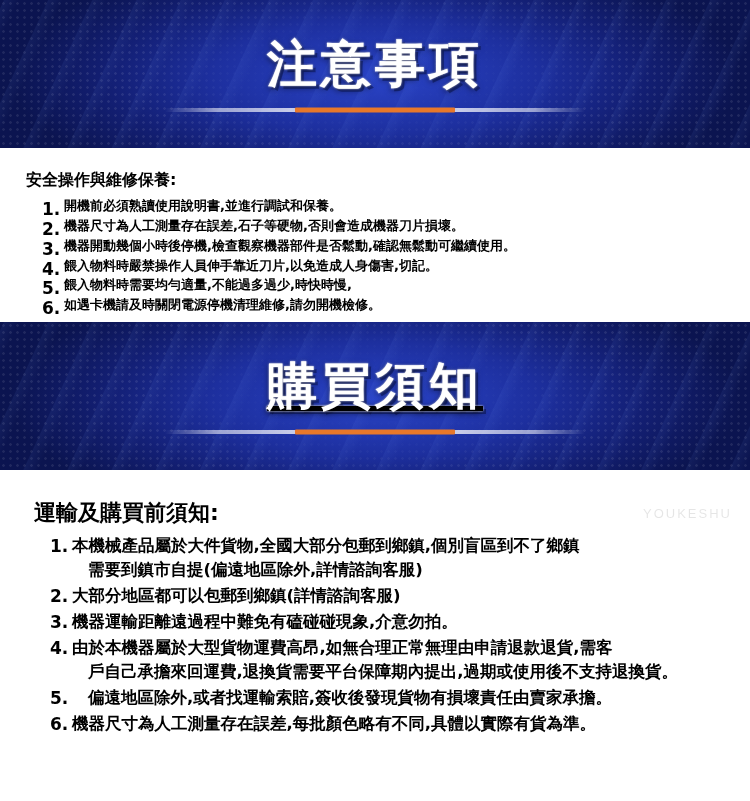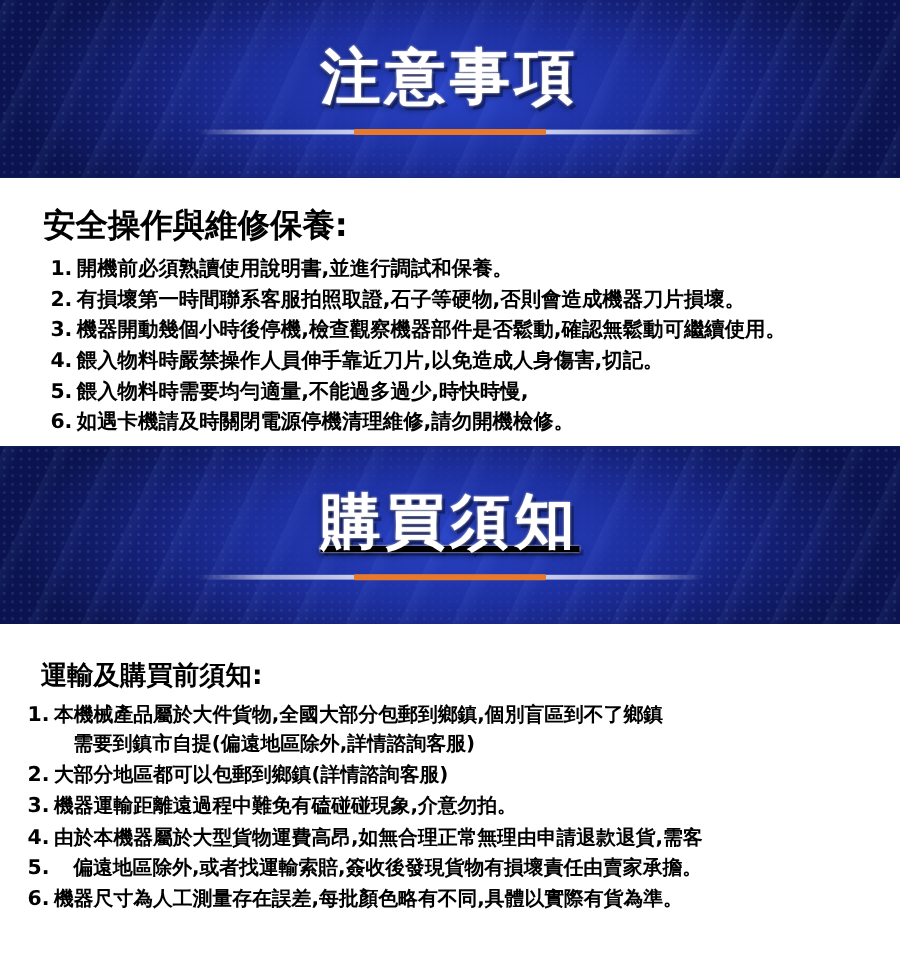--- a/index.html
+++ b/index.html
@@ -108,39 +108,39 @@
   }
 
   
   .section {
     padding: 14px 0 6px 0;
     background: #ffffff;
   }
   .section-heading {
     font-family: "DejaVu Sans", "Liberation Sans", sans-serif;
     font-weight: bold;
-    font-size: 27px;
+    font-size: 16px;
     color: #000000;
     margin: 8px 0 6px 0;
-    padding-left: 36px;
+    padding-left: 26px;
   }
   .section-2 .section-heading {
     padding-left: 18px;
     font-size: 22px;
     margin-top: 14px;
     margin-left: 16px;
   }
   ol.items {
     list-style: none;
     margin: 0;
     padding: 0 10px 0 42px;
     counter-reset: li;
   }
   .section-2 ol.items {
-    padding-left: 23px;
+    padding-left: 50px;
   }
   ol.items > li {
     counter-increment: li;
     position: relative;
     font-family: "DejaVu Sans", "Liberation Sans", sans-serif;
     font-size: 17px;
     font-weight: bold;
     color: #000;
     line-height: 1.42;
     margin-bottom: 1px;
@@ -151,31 +151,31 @@
     position: absolute;
     left: 0;
     top: 0;
     font-size: 17px;
     font-weight: bold;
   }
   ol.items > li .cont {
     display: block;
     padding-left: 16px;
   }
-  .section-1 ol.items > li { font-size: 17px; line-height: 1.45; }
+  .section-1 ol.items > li { font-size: 13px; line-height: 1.45; }
   .section-2 ol.items > li { font-size: 16.5px; line-height: 1.45; margin-bottom: 2px; }
 
   .watermark {
     position: absolute;
     right: 18px;
-    bottom: 52px;
+    bottom: 40px;
     font-size: 13px;
     color: rgba(0,0,0,.10);
     letter-spacing: 2px;
-    font-family: Liberation Mono, monospace;
+    font-family: Liberation Sans, sans-serif;
     pointer-events: none;
   }
 </style>
 </head>
 <body>
 
 <div class="page">
 
   <div class="banner banner-1">
     <div class="banner-inner">
@@ -183,21 +183,21 @@
       <div class="banner-rule">
           <span></span>
         </div>
     </div>
   </div>
 
   <div class="section section-1">
     <div class="section-heading">安全操作與維修保養:</div>
     <ol class="items">
       <li><span>開機前必須熟讀使用說明書,並進行調試和保養。</span></li>
-      <li><span>有損壞第一時間聯系客服拍照取證,石子等硬物,否則會造成機器刀片損壞。</span></li>
+      <li><span>機器尺寸為人工測量存在誤差,石子等硬物,否則會造成機器刀片損壞。</span></li>
       <li><span>機器開動幾個小時後停機,檢查觀察機器部件是否鬆動,確認無鬆動可繼續使用。</span></li>
       <li><span>餵入物料時嚴禁操作人員伸手靠近刀片,以免造成人身傷害,切記。</span></li>
       <li><span>餵入物料時需要均勻適量,不能過多過少,時快時慢,</span></li>
       <li><span>如遇卡機請及時關閉電源停機清理維修,請勿開機檢修。</span></li>
     </ol>
   </div>
 
   <div class="banner banner-2">
     <div class="banner-inner">
       <div class="banner-title">購買須知</div>
@@ -215,20 +215,21 @@
         <span class="cont">需要到鎮市自提(偏遠地區除外,詳情諮詢客服)</span>
       </li>
       <li>
         <span>大部分地區都可以包郵到鄉鎮(詳情諮詢客服)</span>
       </li>
       <li>
         <span>機器運輸距離遠過程中難免有磕碰碰現象,介意勿拍。</span>
       </li>
       <li>
         <span>由於本機器屬於大型貨物運費高昂,如無合理正常無理由申請退款退貨,需客</span>
+        <span class="cont">戶自己承擔來回運費,退換貨需要平台保障期內提出,過期或使用後不支持退換貨。</span>
       </li>
       <li>
         <span class="cont">偏遠地區除外,或者找運輸索賠,簽收後發現貨物有損壞責任由賣家承擔。</span>
       </li>
       <li>
         <span>機器尺寸為人工測量存在誤差,每批顏色略有不同,具體以實際有貨為準。</span>
       </li>
     </ol>
   </div>
 

